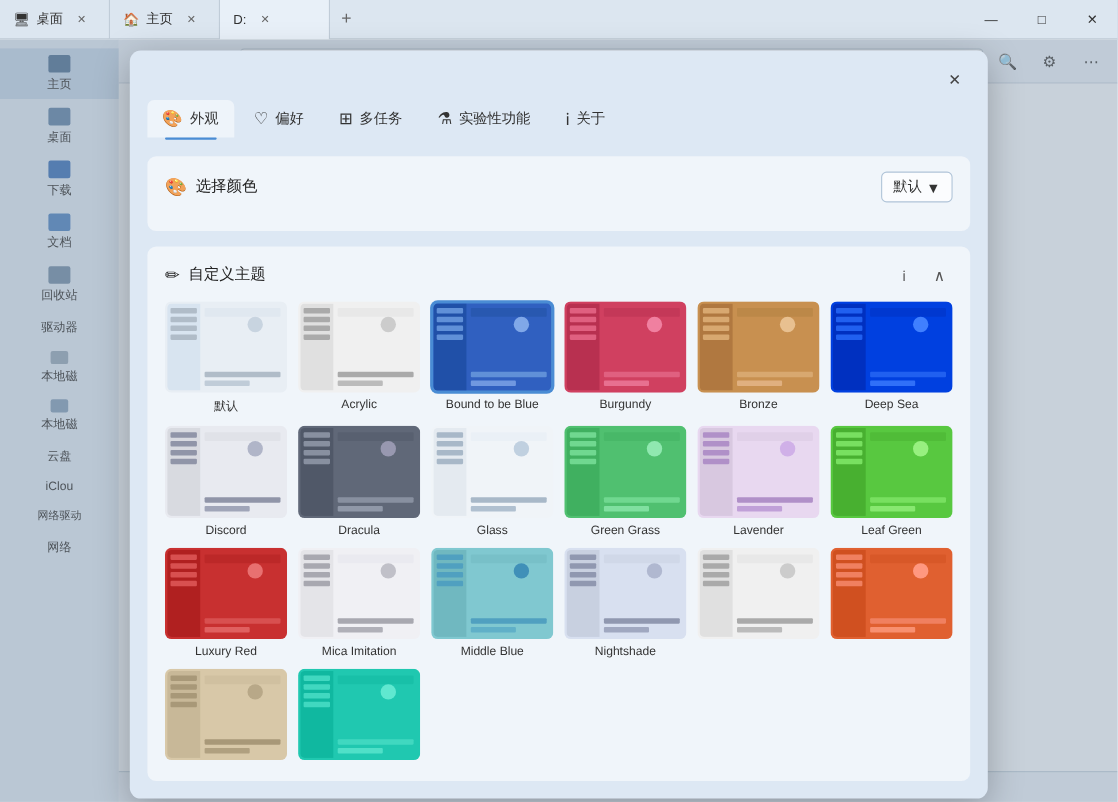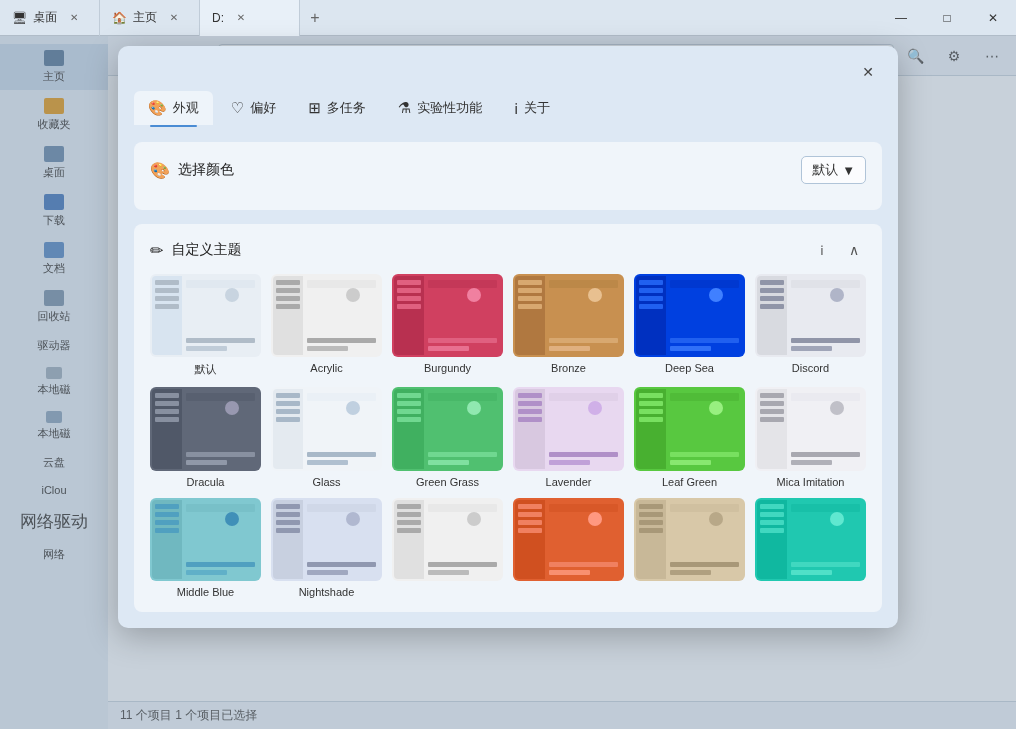--- a/index.html
+++ b/index.html
@@ -369,24 +369,20 @@
   </div>
 </div>
 
 <div class="file-manager">
   <div class="fm-sidebar">
     <div class="fm-sidebar-item active">
       <div class="fm-sidebar-icon" style="background:#6080a0"></div>
       <span style="font-size:11px;color:#444">主页</span>
     </div>
     <div class="fm-sidebar-item">
-      <div class="fm-sidebar-icon" style="background:#e0a030"></div>
-      <span style="font-size:11px;color:#444">收藏夹</span>
-    </div>
-    <div class="fm-sidebar-item">
       <div class="fm-sidebar-icon" style="background:#7090b0"></div>
       <span style="font-size:11px;color:#444">桌面</span>
     </div>
     <div class="fm-sidebar-item">
       <div class="fm-sidebar-icon" style="background:#5080c0"></div>
       <span style="font-size:11px;color:#444">下载</span>
     </div>
     <div class="fm-sidebar-item">
       <div class="fm-sidebar-icon" style="background:#6090c8"></div>
       <span style="font-size:11px;color:#444">文档</span>
@@ -406,21 +402,21 @@
       <div class="fm-sidebar-icon" style="background:#90a8c0;width:16px;height:12px"></div>
       <span style="font-size:11px;color:#444">本地磁</span>
     </div>
     <div class="fm-sidebar-item">
       <span style="font-size:11px;color:#444">云盘</span>
     </div>
     <div class="fm-sidebar-item">
       <span style="font-size:11px;color:#444">iClou</span>
     </div>
     <div class="fm-sidebar-item">
-      <span style="font-size:17px;color:#444">网络驱动</span>
+      <span style="font-size:10px;color:#444">网络驱动</span>
     </div>
     <div class="fm-sidebar-item">
       <span style="font-size:11px;color:#444">网络</span>
     </div>
   </div>
   <div class="fm-main">
     <div class="fm-toolbar">
       <div class="fm-nav-btn">‹</div>
       <div class="fm-nav-btn">›</div>
       <div class="fm-nav-btn">↑</div>
@@ -526,20 +522,41 @@
                     <div class="mini-topbar" style="background: rgb(232, 232, 232);"></div>
                     <div class="mini-content">
                       <div class="mini-line" style="background: rgb(170, 170, 170);"></div>
                       <div class="mini-line short" style="background: rgb(187, 187, 187);"></div>
                     </div>
                   </div>
                 </div>
               </div>
               <div class="theme-name">Acrylic</div>
             </div>
+            <div class="theme-item selected">
+              <div class="theme-preview" style="background: rgb(48, 96, 192);">
+                <div class="mini-mockup">
+                  <div class="mini-avatar" style="background: rgb(128, 168, 232);"></div>
+                  <div class="mini-sidebar" style="background: rgb(32, 80, 168);">
+                    <div class="mini-sidebar-item" style="background: rgb(96, 144, 216);"></div>
+                    <div class="mini-sidebar-item" style="background: rgb(96, 144, 216);"></div>
+                    <div class="mini-sidebar-item" style="background: rgb(96, 144, 216);"></div>
+                    <div class="mini-sidebar-item" style="background: rgb(96, 144, 216);"></div>
+                  </div>
+                  <div class="mini-main">
+                    <div class="mini-topbar" style="background: rgb(40, 88, 176);"></div>
+                    <div class="mini-content">
+                      <div class="mini-line" style="background: rgb(96, 144, 216);"></div>
+                      <div class="mini-line short" style="background: rgb(112, 152, 224);"></div>
+                    </div>
+                  </div>
+                </div>
+              </div>
+              <div class="theme-name">Bound to be Blue</div>
+            </div>
             <div class="theme-item">
               <div class="theme-preview" style="background: rgb(208, 64, 96);">
                 <div class="mini-mockup">
                   <div class="mini-avatar" style="background: rgb(240, 128, 160);"></div>
                   <div class="mini-sidebar" style="background: rgb(184, 48, 80);">
                     <div class="mini-sidebar-item" style="background: rgb(224, 96, 128);"></div>
                     <div class="mini-sidebar-item" style="background: rgb(224, 96, 128);"></div>
                     <div class="mini-sidebar-item" style="background: rgb(224, 96, 128);"></div>
                     <div class="mini-sidebar-item" style="background: rgb(224, 96, 128);"></div>
                   </div>
@@ -716,20 +733,41 @@
                     <div class="mini-content">
                       <div class="mini-line" style="background: rgb(120, 224, 96);"></div>
                       <div class="mini-line short" style="background: rgb(136, 232, 112);"></div>
                     </div>
                   </div>
                 </div>
               </div>
               <div class="theme-name">Leaf Green</div>
             </div>
             <div class="theme-item">
+              <div class="theme-preview" style="background: rgb(200, 48, 48);">
+                <div class="mini-mockup">
+                  <div class="mini-avatar" style="background: rgb(232, 112, 112);"></div>
+                  <div class="mini-sidebar" style="background: rgb(176, 32, 32);">
+                    <div class="mini-sidebar-item" style="background: rgb(216, 80, 80);"></div>
+                    <div class="mini-sidebar-item" style="background: rgb(216, 80, 80);"></div>
+                    <div class="mini-sidebar-item" style="background: rgb(216, 80, 80);"></div>
+                    <div class="mini-sidebar-item" style="background: rgb(216, 80, 80);"></div>
+                  </div>
+                  <div class="mini-main">
+                    <div class="mini-topbar" style="background: rgb(188, 40, 40);"></div>
+                    <div class="mini-content">
+                      <div class="mini-line" style="background: rgb(216, 80, 80);"></div>
+                      <div class="mini-line short" style="background: rgb(224, 96, 96);"></div>
+                    </div>
+                  </div>
+                </div>
+              </div>
+              <div class="theme-name">Luxury Red</div>
+            </div>
+            <div class="theme-item">
               <div class="theme-preview" style="background: rgb(240, 240, 244);">
                 <div class="mini-mockup">
                   <div class="mini-avatar" style="background: rgb(192, 192, 200);"></div>
                   <div class="mini-sidebar" style="background: rgb(228, 228, 232);">
                     <div class="mini-sidebar-item" style="background: rgb(168, 168, 176);"></div>
                     <div class="mini-sidebar-item" style="background: rgb(168, 168, 176);"></div>
                     <div class="mini-sidebar-item" style="background: rgb(168, 168, 176);"></div>
                     <div class="mini-sidebar-item" style="background: rgb(168, 168, 176);"></div>
                   </div>
                   <div class="mini-main">

